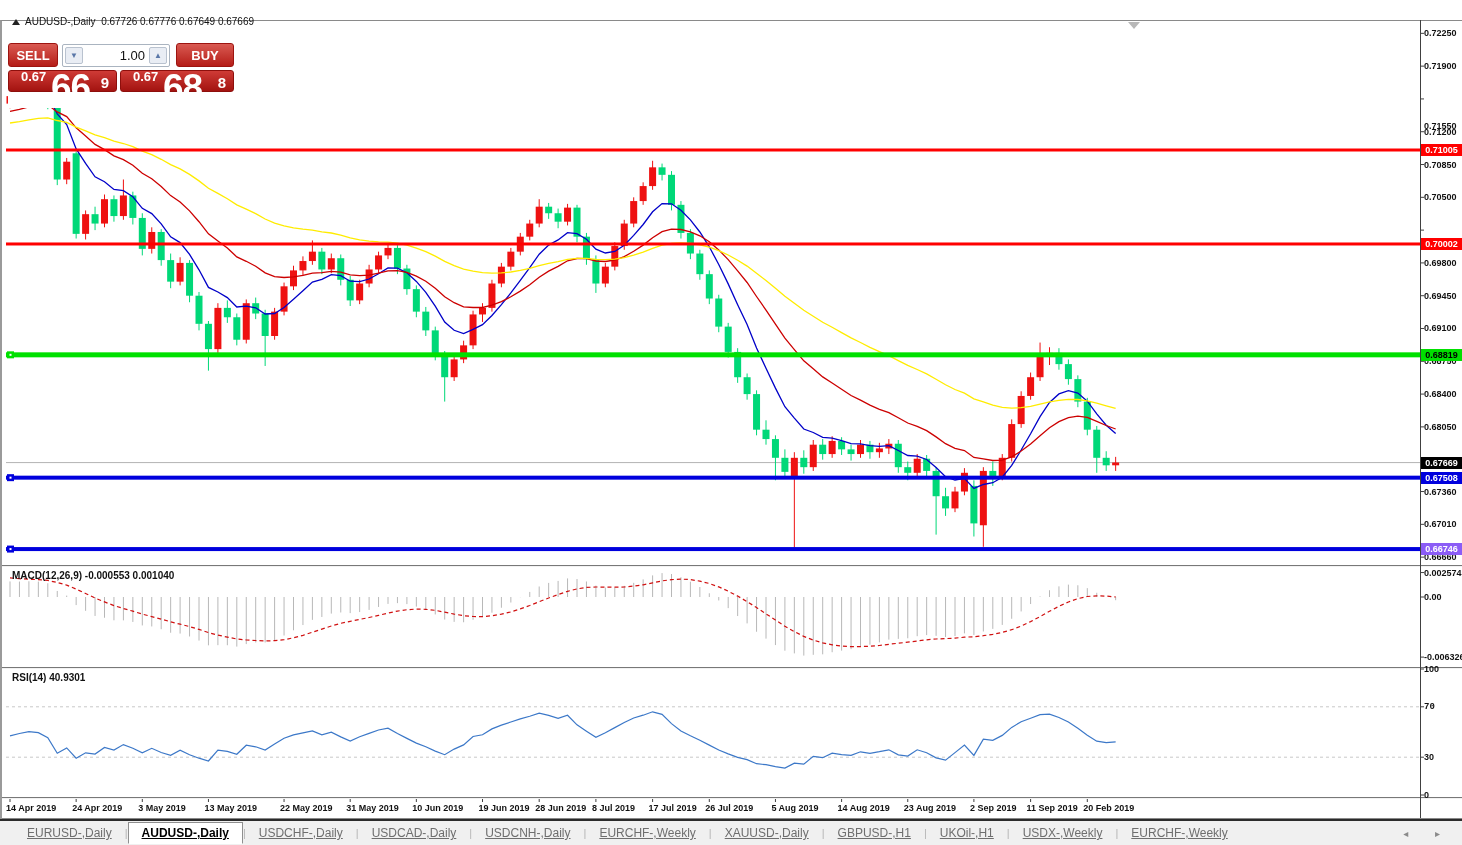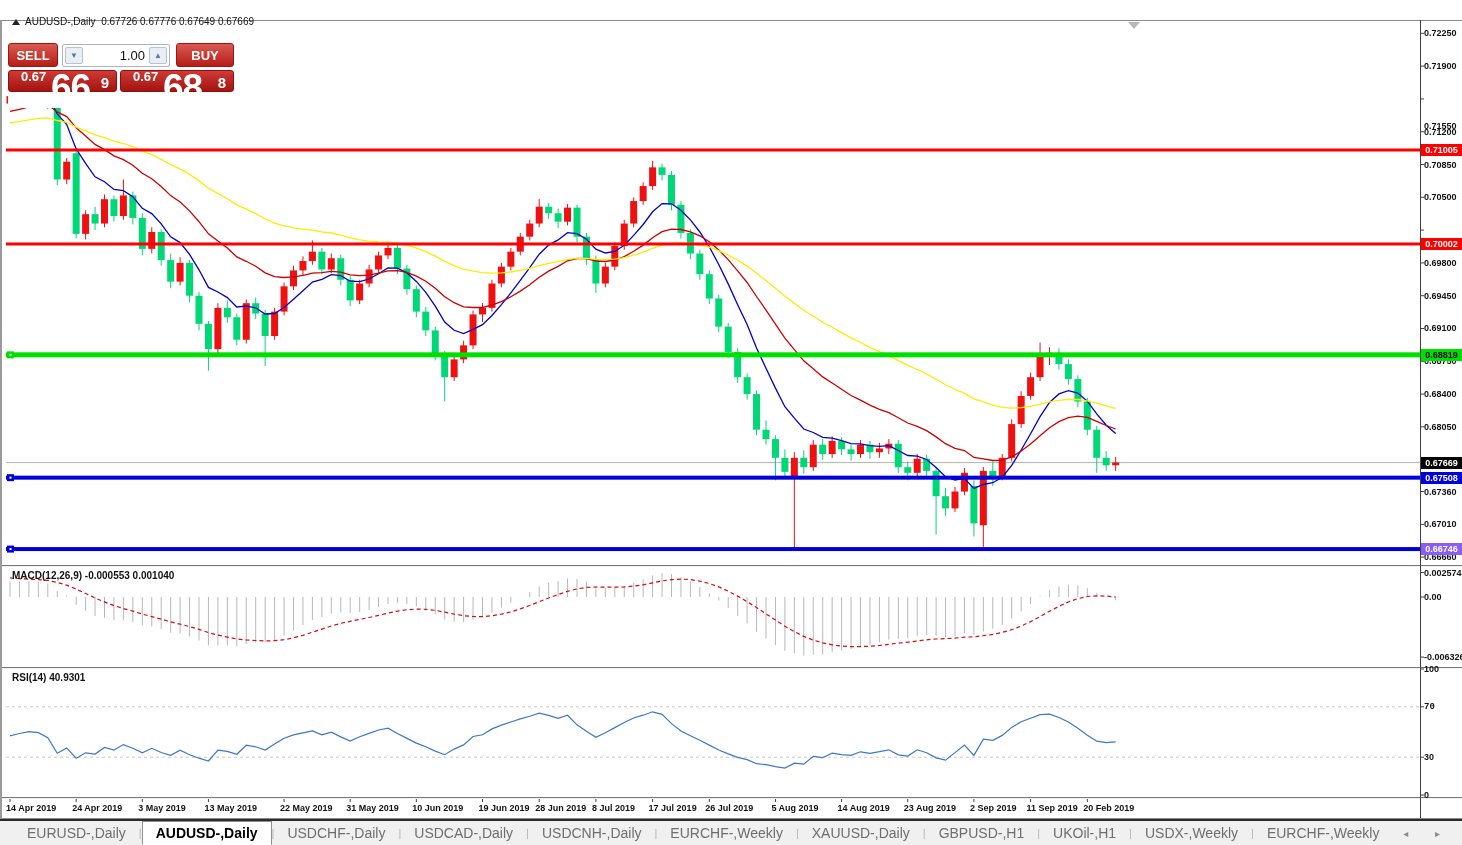--- a/index.html
+++ b/index.html
@@ -39,21 +39,21 @@
 
   svg { position:absolute; left:0; top:0; }
 
   .ax-label { position:absolute; left:1424px; font-size:9px; font-weight:700; color:#111; white-space:nowrap; }
   .ax-badge { position:absolute; left:1421px; width:41px; height:12px; font-size:9px; font-weight:700; text-align:center; line-height:12px; white-space:nowrap; z-index:20; }
   .date-label { position:absolute; top:803px; font-size:9px; font-weight:700; color:#111; white-space:nowrap; }
   .ind-label { position:absolute; left:12px; font-size:10px; font-weight:700; color:#111; white-space:pre; z-index:15; }
 
   
   #tabbar { position:absolute; left:0; top:819px; width:1462px; height:26px; background:#f0f0f0; border-top:2px solid #2b2b2b; display:flex; align-items:center; padding-left:14px; }
-  .tab { font-size:14px; color:#6e6e6e; padding:3px 13px; white-space:nowrap; }
+  .tab { font-size:12px; color:#6e6e6e; padding:3px 13px; white-space:nowrap;text-decoration:underline; }
   .tab.active { background:#fff; border:1px solid #8f8f8f; border-bottom:1px solid #fff; color:#000; font-weight:700; }
   .tab-sep { color:#b5b5b5; font-size:11px; }
   #tab-arrows { position:absolute; right:10px; top:7px; font-size:10px; color:#8a8a8a; letter-spacing:12px; }
 </style>
 </head>
 <body>
 
 <div id="app">
 
 

